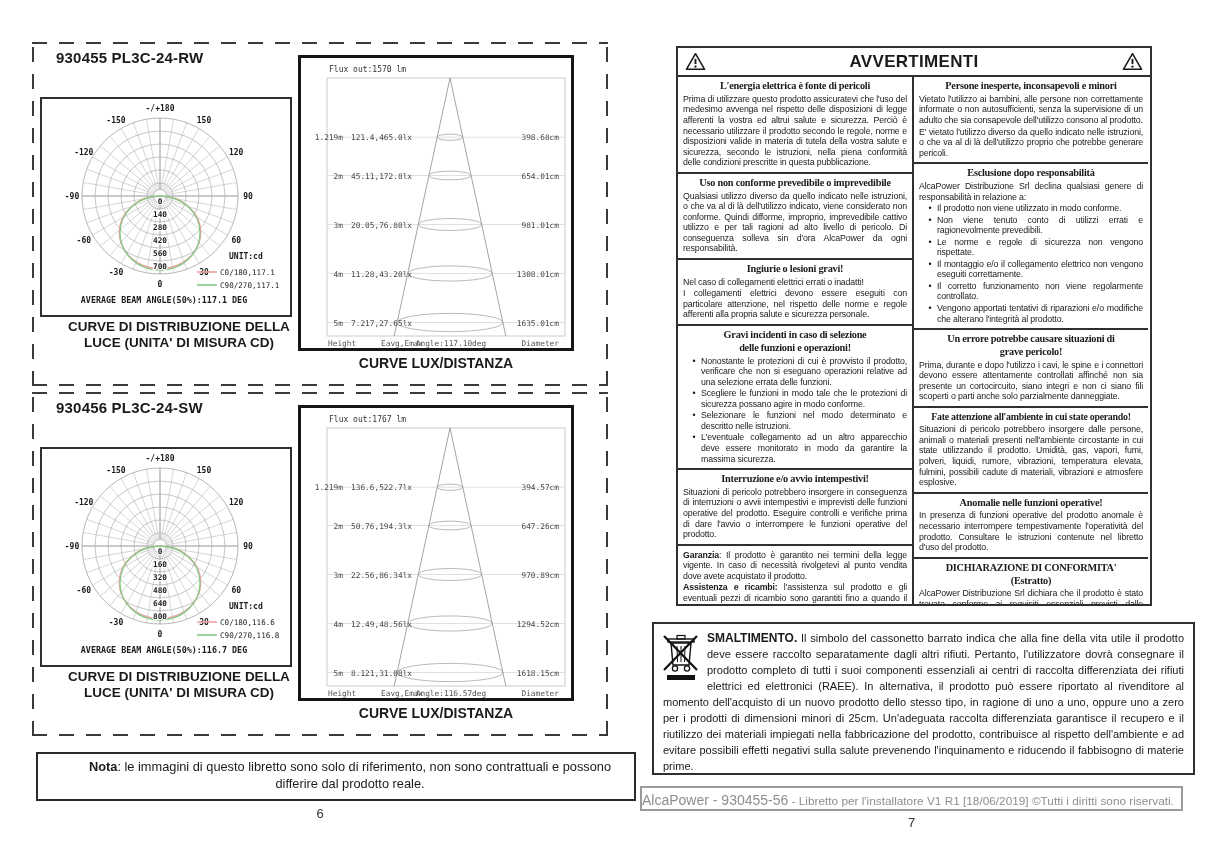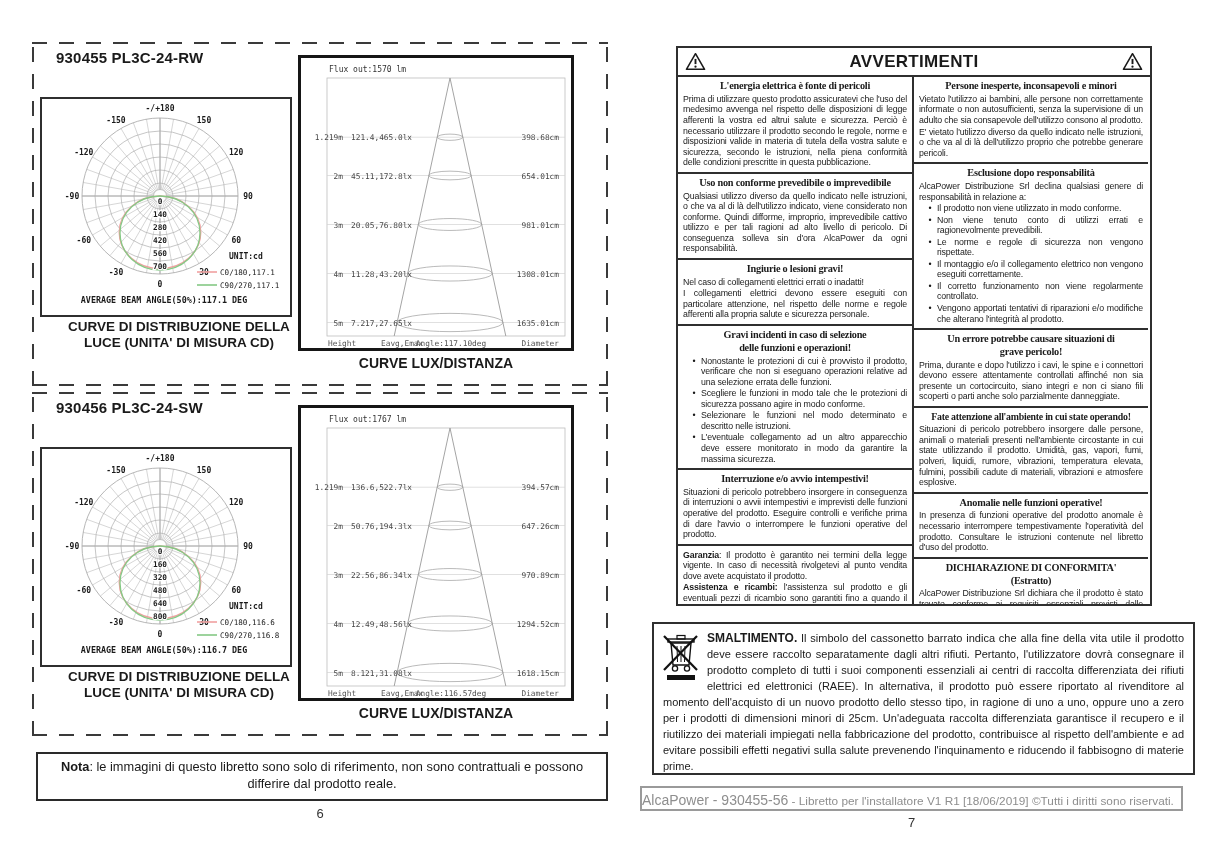--- a/index.html
+++ b/index.html
@@ -15,21 +15,21 @@
       repeating-linear-gradient(0deg,#3a3a3a 0 15px,transparent 15px 27px);
     background-size:100% 2px,100% 2px,2px 100%,2px 100%;
     background-position:0 0,0 100%,0 0,100% 0;
     background-repeat:no-repeat;
   }
   .product-title{font-size:15px;font-weight:bold;letter-spacing:.2px;}
   .polar-frame{border:2px solid #2f2f2f;background:#fff;}
   .cone-frame{border:3px solid #161616;background:#fff;}
   .chart-caption{font-weight:bold;font-size:13.5px;line-height:1.15;text-align:center;}
   
-  .nota-box{border:2px solid #2a2a2a;text-align:center;font-size:12.8px;line-height:1.3;padding-top:5px;}
+  .nota-box{border:2px solid #2a2a2a;text-align:center;font-size:12.8px;line-height:1.3;padding-top:5px;padding-left:28px;}
   .pgnum{text-align:center;font-size:13px;color:#333;}
   
   .warn-table{border:2px solid #2f2f2f;overflow:hidden;display:flex;flex-direction:column;justify-content:space-between;}
   .warn-header{height:27px;flex:0 0 27px;border-bottom:2px solid #2f2f2f;display:flex;align-items:center;padding:0 7px;}
   .warn-title{flex:1;text-align:center;font-weight:bold;font-size:17px;letter-spacing:.3px;}
   .warn-cols{flex:1;display:flex;overflow:hidden;}
   .wcol{display:flex;flex-direction:column;overflow:hidden;width:234px;}
   .wcol.left{border-right:2px solid #2f2f2f;}
   .wsec{padding:3px 5px 4px;border-bottom:2px solid #2f2f2f;}
   .wsec:last-child{border-bottom:none;flex:1;}

